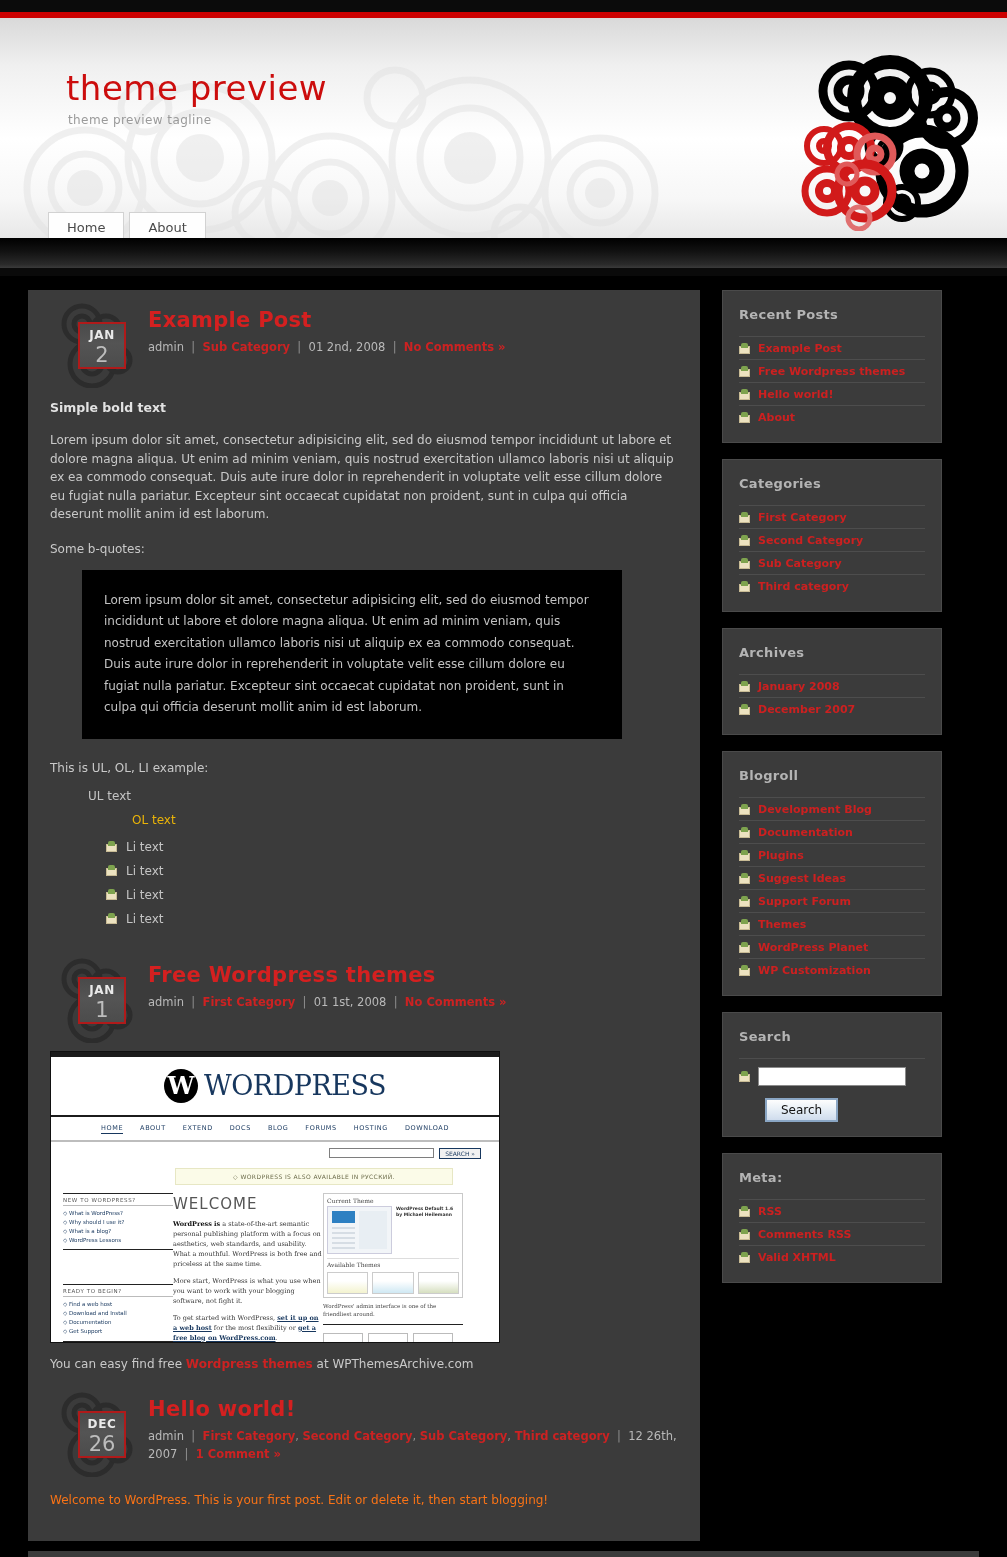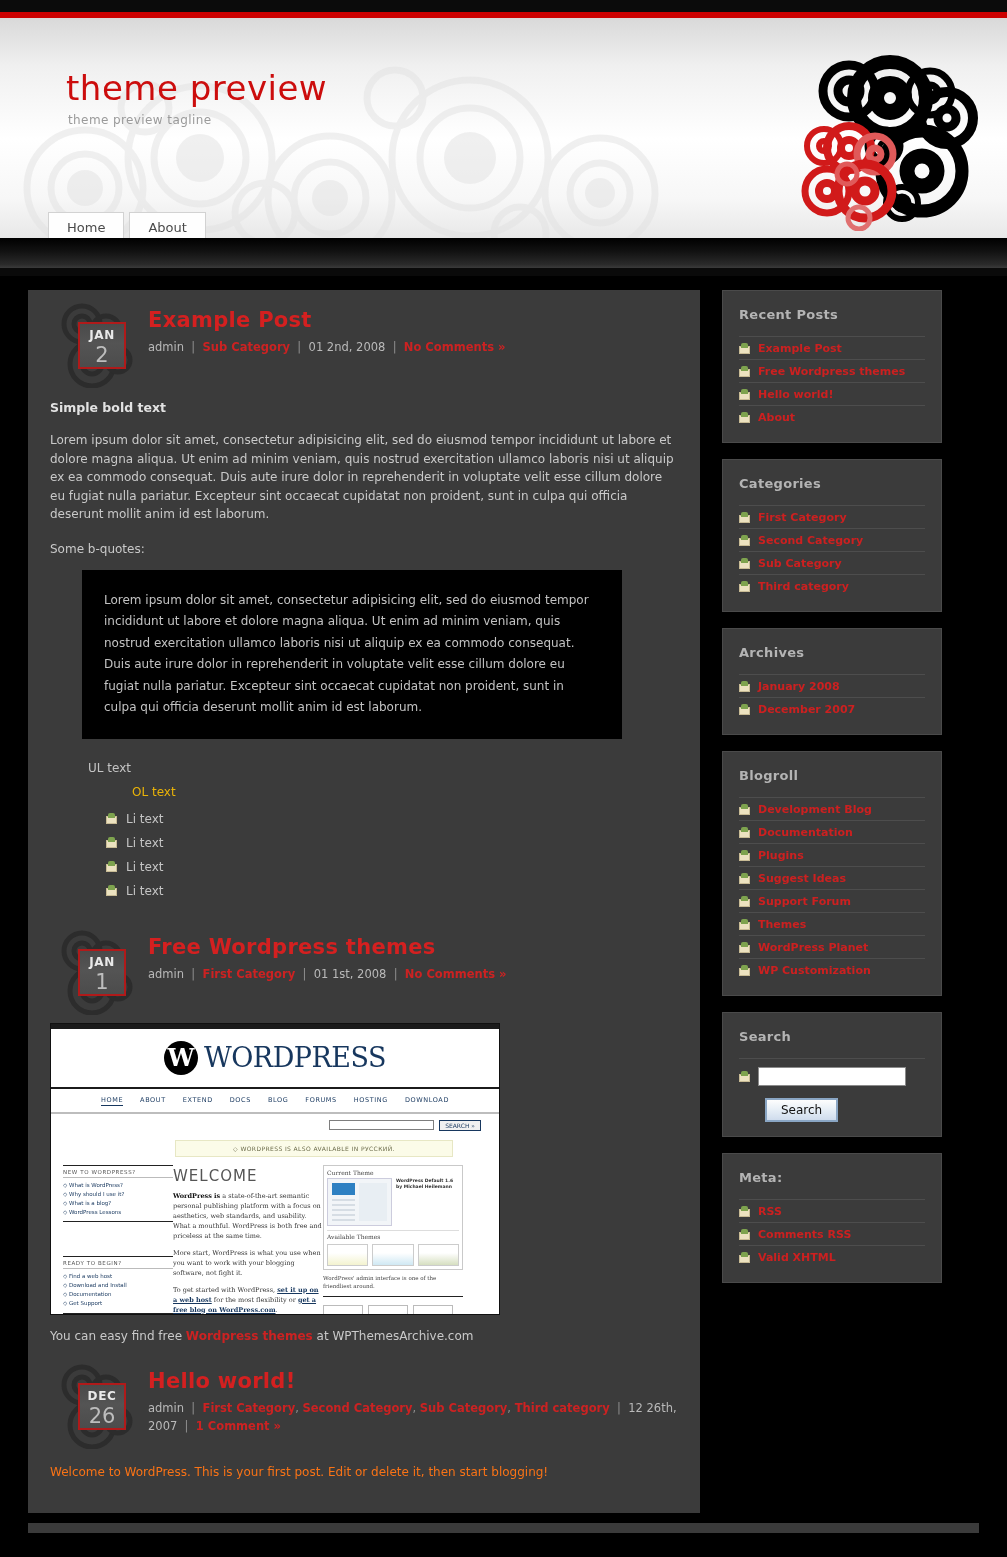--- a/index.html
+++ b/index.html
@@ -250,20 +250,21 @@
             <span class="sep">&nbsp;|&nbsp;</span>
             <a href="#">No Comments »</a>
           </p>
         </div>
 
         <div class="post-body">
           <div class="bold-line">Simple bold text</div>
           <p class="para">Lorem ipsum dolor sit amet, consectetur adipisicing elit, sed do eiusmod tempor incididunt ut labore et dolore magna aliqua. Ut enim ad minim veniam, quis nostrud exercitation ullamco laboris nisi ut aliquip ex ea commodo consequat. Duis aute irure dolor in reprehenderit in voluptate velit esse cillum dolore eu fugiat nulla pariatur. Excepteur sint occaecat cupidatat non proident, sunt in culpa qui officia deserunt mollit anim id est laborum.</p>
           <p class="bq-label">Some b-quotes:</p>
           <blockquote>Lorem ipsum dolor sit amet, consectetur adipisicing elit, sed do eiusmod tempor incididunt ut labore et dolore magna aliqua. Ut enim ad minim veniam, quis nostrud exercitation ullamco laboris nisi ut aliquip ex ea commodo consequat. Duis aute irure dolor in reprehenderit in voluptate velit esse cillum dolore eu fugiat nulla pariatur. Excepteur sint occaecat cupidatat non proident, sunt in culpa qui officia deserunt mollit anim id est laborum.</blockquote>
+          <p class="list-label">This is UL, OL, LI example:</p>
           <div class="ul-text">UL text</div>
           <div class="ol-text">OL text</div>
           <ul class="li-list">
             <li>
                 <span class="bullet">
                   <i class="b1"></i>
                   <i class="b2"></i>
                 </span>
                 <span>Li text</span>
               </li>

